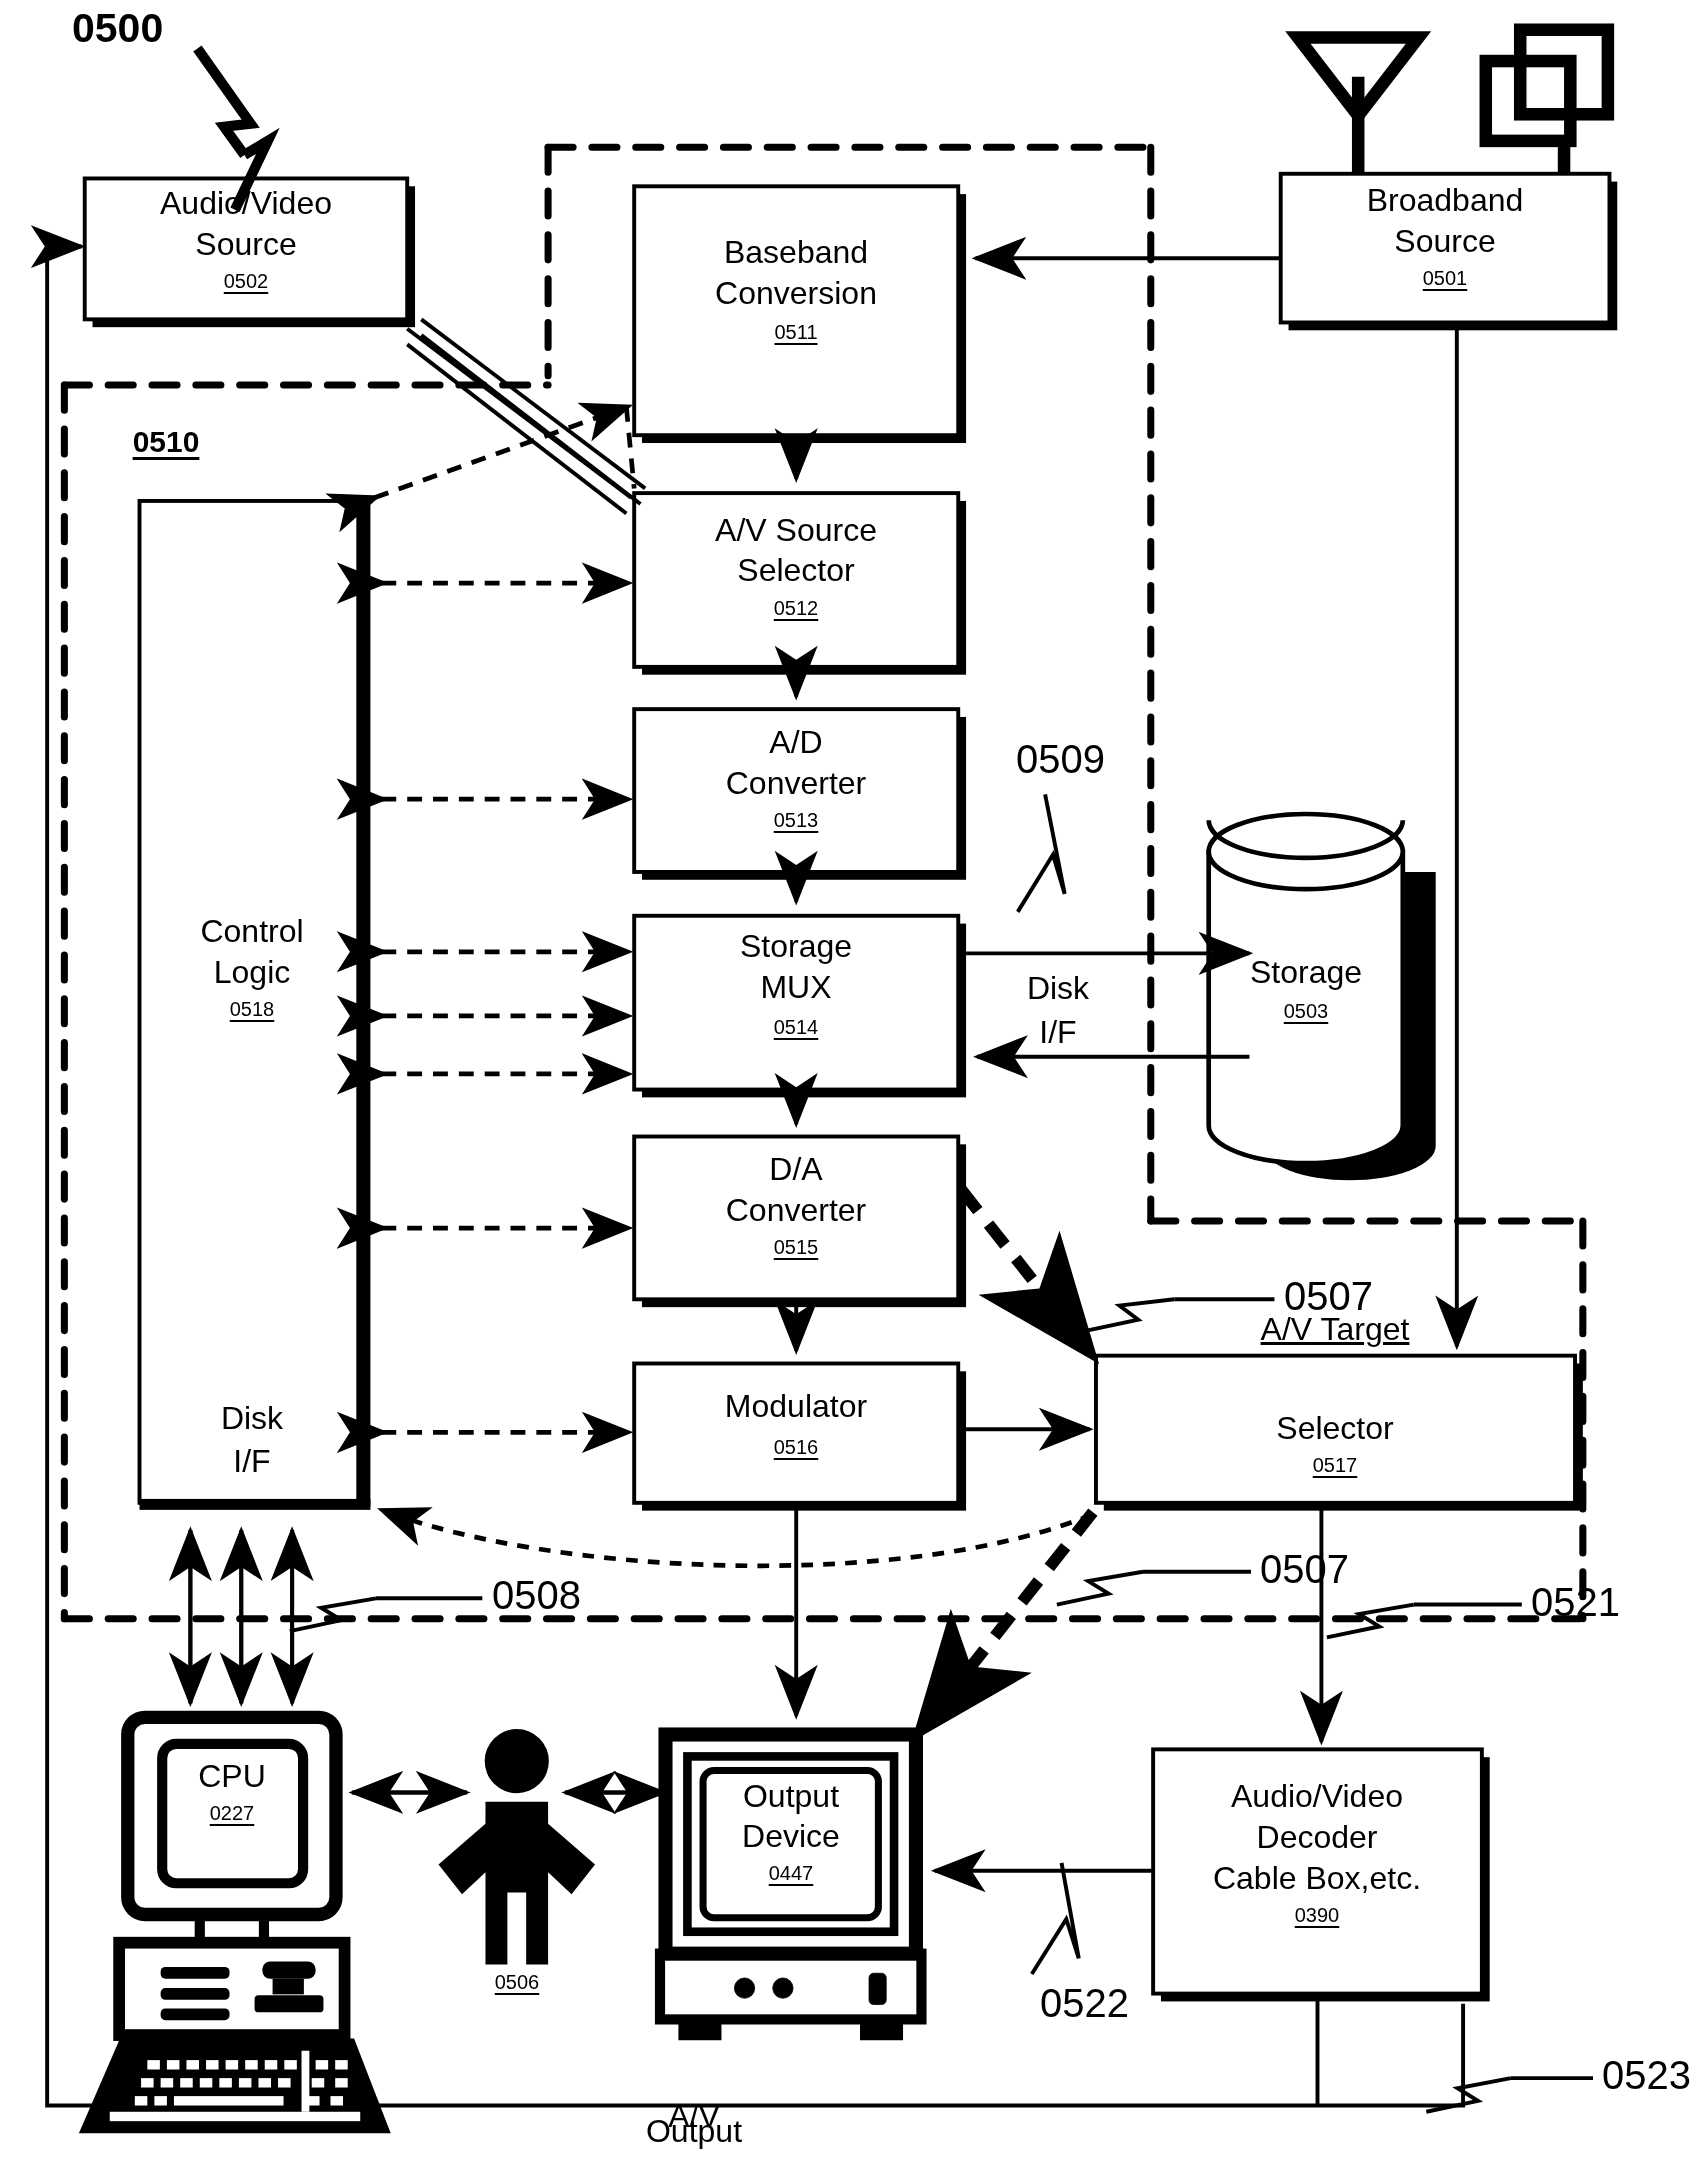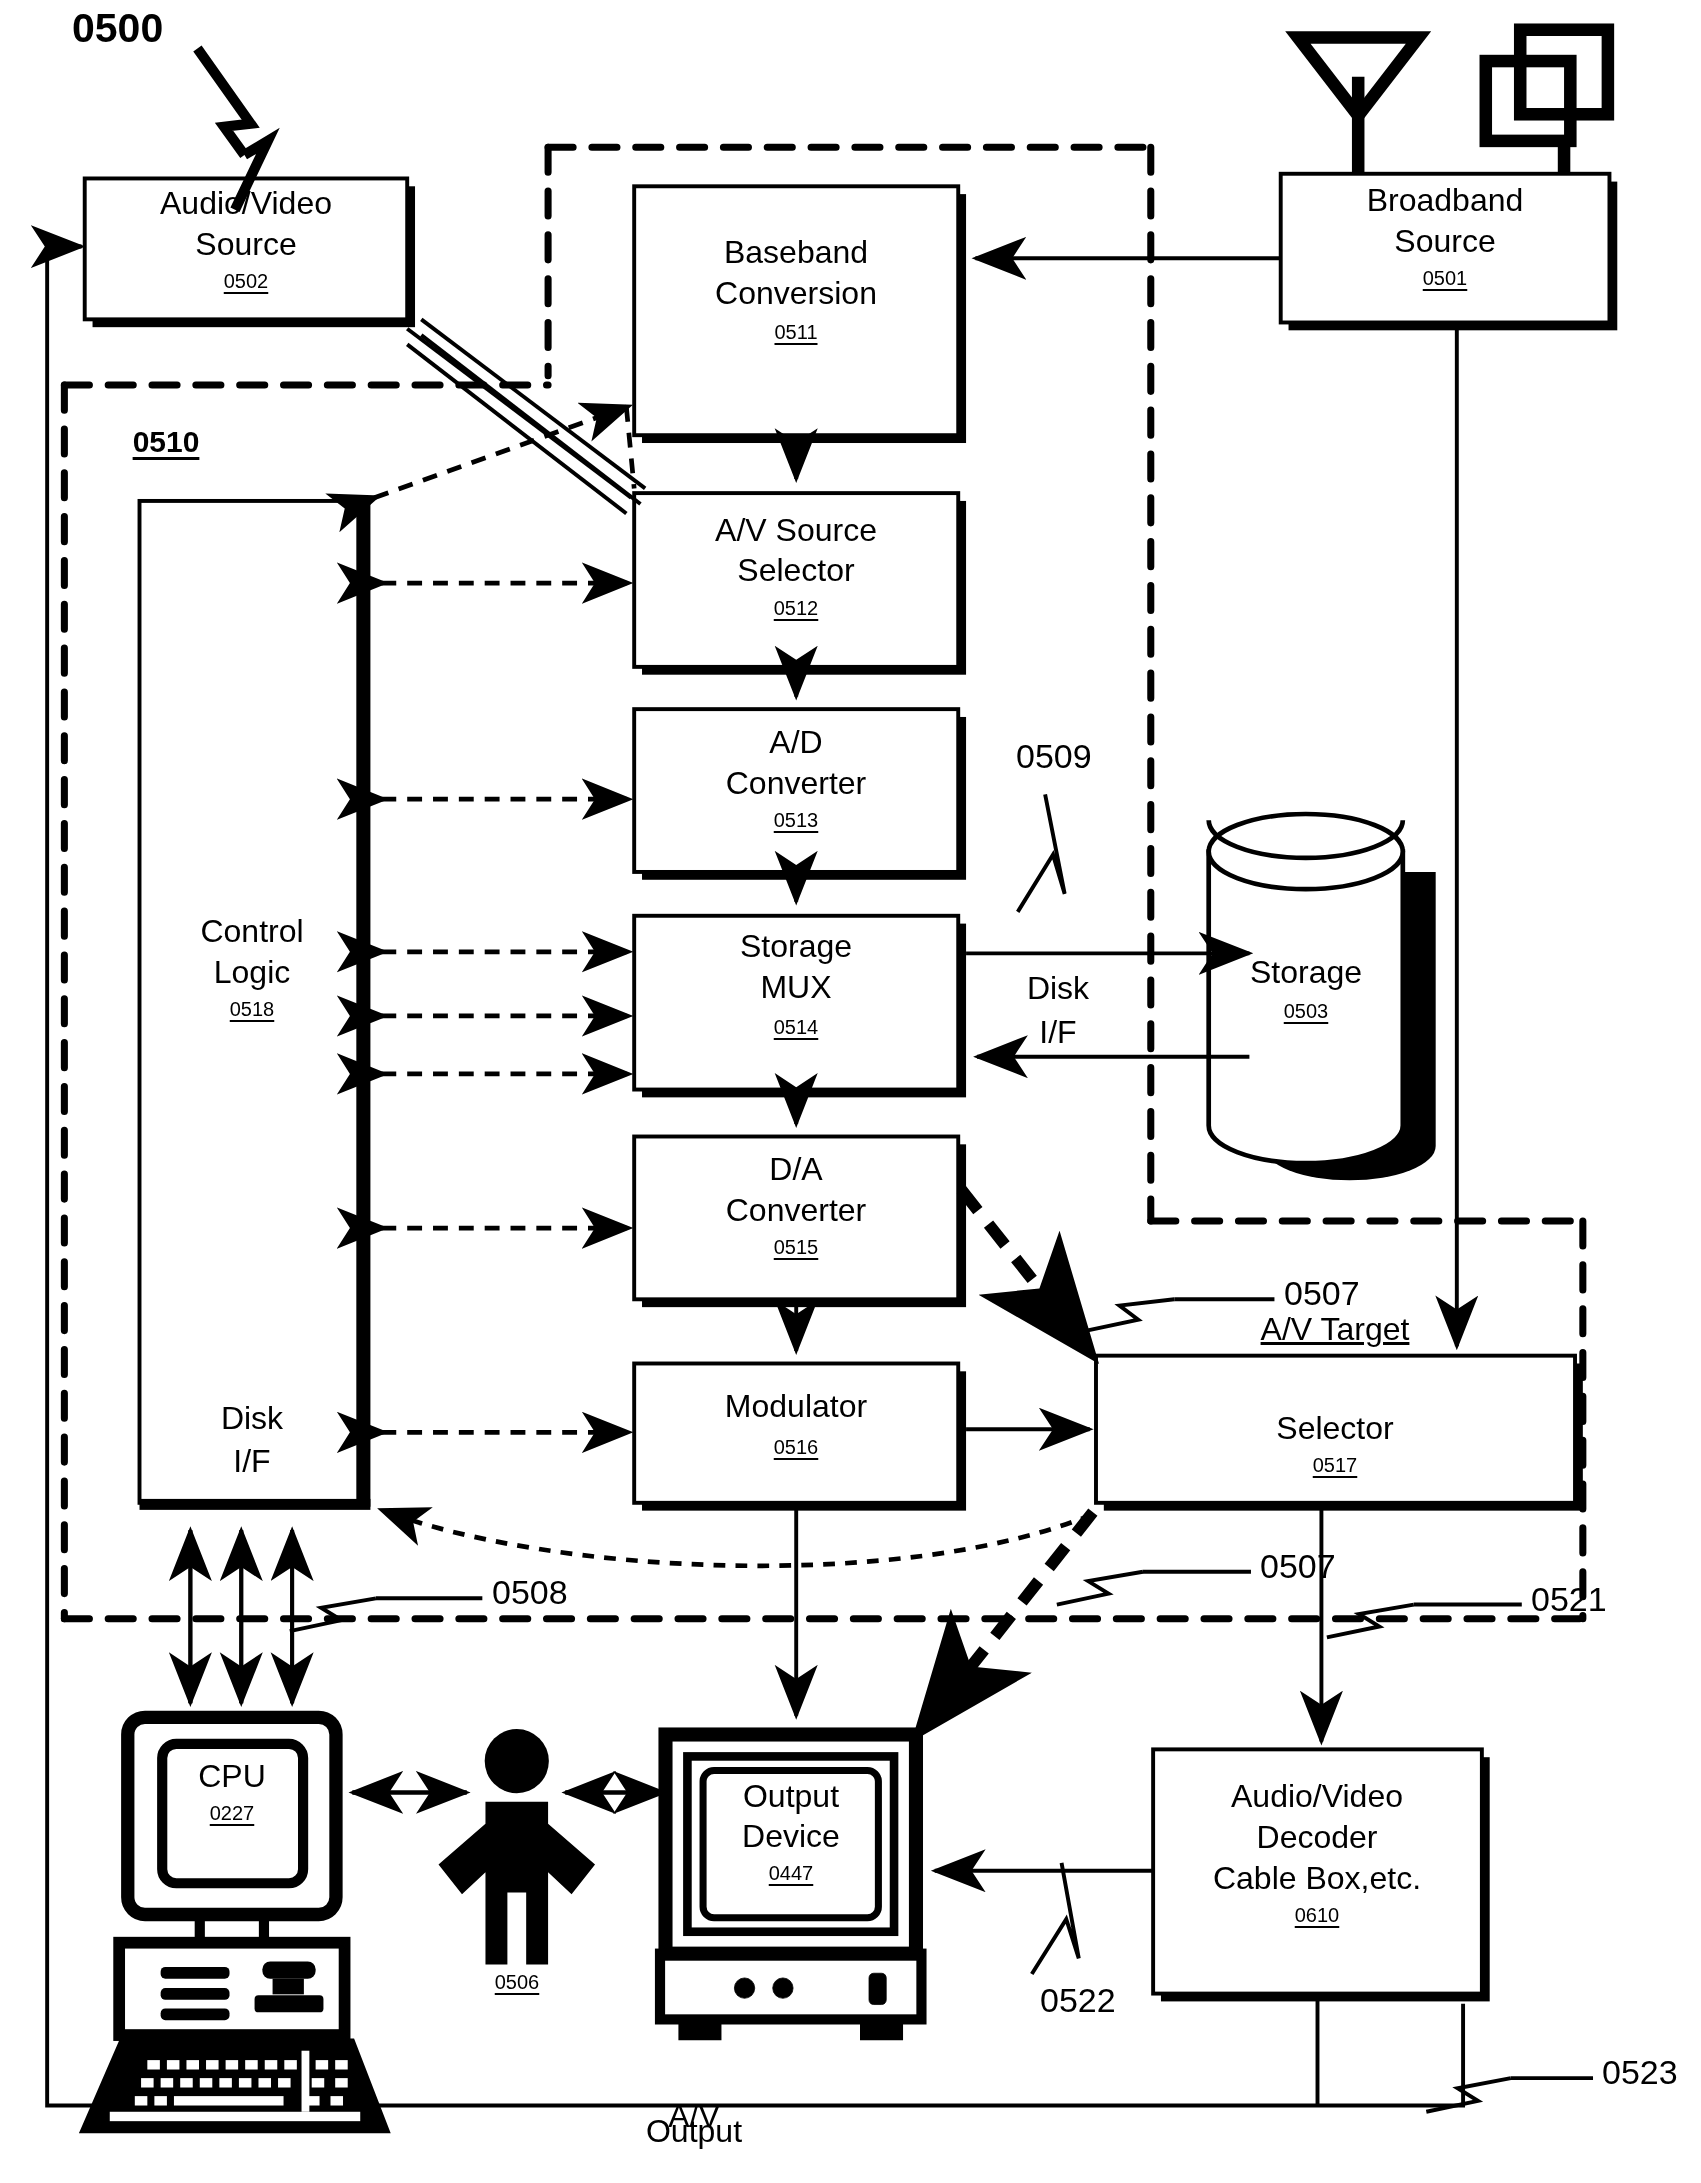--- a/index.html
+++ b/index.html
@@ -3,21 +3,21 @@
 <meta charset="utf-8">
 <style>
   html,body{margin:0;padding:0;background:#fff;}
   body{font-family:"Liberation Sans", sans-serif;color:#000;}
   #stage{position:relative;width:1702px;height:2183px;background:#fff;overflow:hidden;}
   #stage svg{position:absolute;left:0;top:0;width:1702px;height:2183px;}
   .lbl{position:absolute;font-family:"Liberation Sans",sans-serif;color:#000;
        white-space:nowrap;line-height:1.12;text-align:center;}
   .boxtxt{font-size:32px;}
   .refnum{font-size:20px;text-decoration:underline;text-underline-offset:3.9px;}
-  .plainref{font-size:34px;}
+  .plainref{font-size:40px;}
   .bigref{font-size:30px;font-weight:bold;text-decoration:underline;text-underline-offset:4.7px;margin-top:16px;}
   .topref{font-size:41px;font-weight:bold;}
   .ctr{transform:translateX(-50%);}
 </style>
 </head>
 <body>
 
 <div id="stage">
 
 <svg viewBox="0 0 2174 2789" xmlns="http://www.w3.org/2000/svg">
@@ -345,21 +345,21 @@
 
 <div class="lbl refnum ctr" style="left:517px;top:1971px;">0506</div>
 
 <div class="lbl boxtxt ctr" style="left:791px;top:1779px;">Output</div>
 <div class="lbl boxtxt ctr" style="left:791px;top:1819px;">Device</div>
 <div class="lbl refnum ctr" style="left:791px;top:1862px;">0447</div>
 
 <div class="lbl boxtxt ctr" style="left:1317px;top:1779px;">Audio/Video</div>
 <div class="lbl boxtxt ctr" style="left:1317px;top:1820px;">Decoder</div>
 <div class="lbl boxtxt ctr" style="left:1317px;top:1861px;">Cable Box,etc.</div>
-<div class="lbl refnum ctr" style="left:1317px;top:1904px;">0610</div>
+<div class="lbl refnum ctr" style="left:1317px;top:1904px;">0390</div>
 
 <div class="lbl boxtxt ctr" style="left:694px;top:2051px;margin-top:48px;">A/V</div>
 <div class="lbl boxtxt ctr" style="left:694px;top:2114px;">Output</div>
 
 <div class="lbl plainref" style="left:1016px;top:737px;">0509</div>
 <div class="lbl plainref" style="left:1284px;top:1274px;">0507</div>
 <div class="lbl plainref" style="left:1260px;top:1547px;">0507</div>
 <div class="lbl plainref" style="left:492px;top:1573px;">0508</div>
 <div class="lbl plainref" style="left:1531px;top:1580px;">0521</div>
 <div class="lbl plainref" style="left:1040px;top:1981px;">0522</div>

